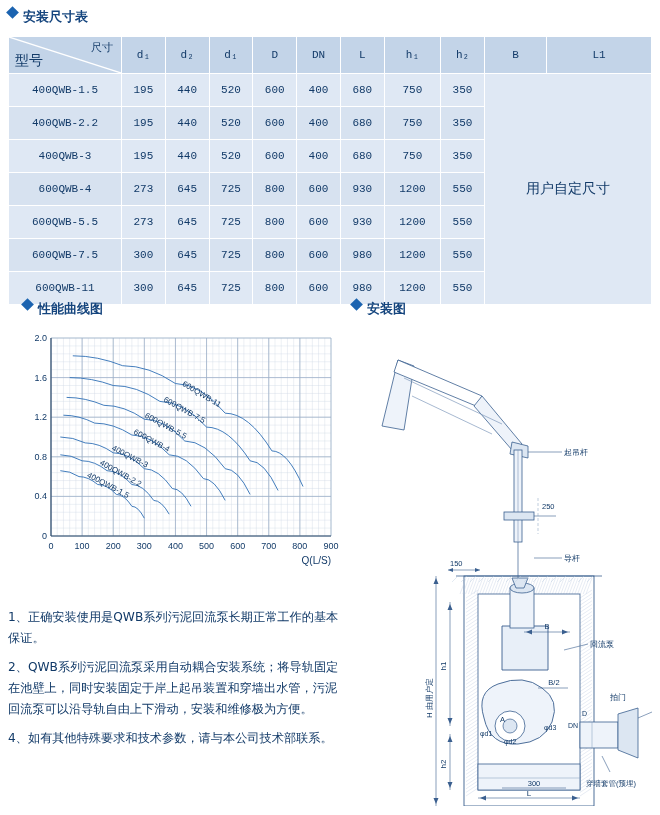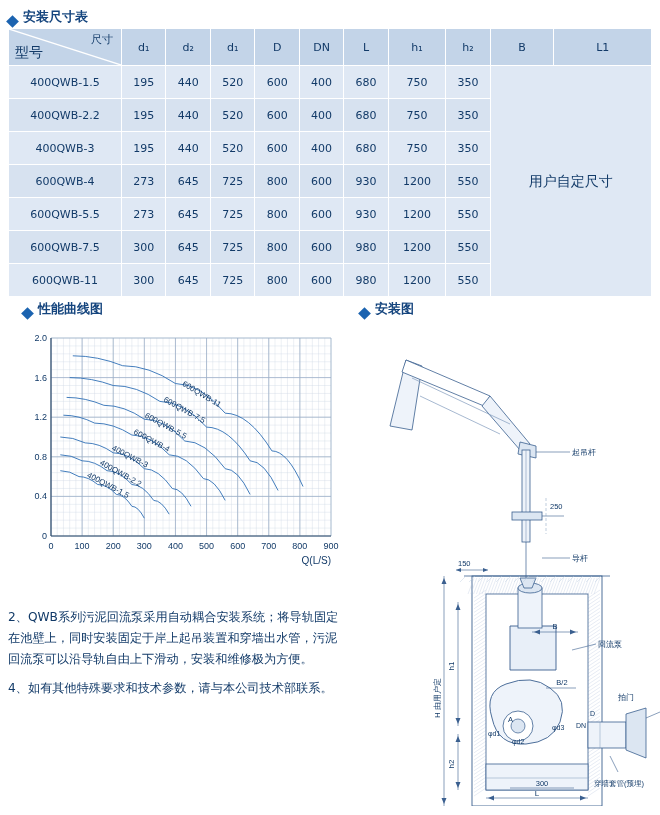--- a/index.html
+++ b/index.html
@@ -5,33 +5,33 @@
   html,body{margin:0;padding:0;}
   body{
     width:660px;height:815px;
     background:#ffffff;
     font-family:"DejaVu Sans","Liberation Sans",sans-serif;
     color:#1a3a6b;
     position:relative;
     overflow:hidden;
   }
   .sec-title{
-    display:flex;align-items:flex-end;gap:6px;
+    display:flex;align-items:flex-start;gap:6px;
     font-size:13px;font-weight:bold;color:#15457e;
   }
   .diamond{
     width:9px;height:9px;background:#1b63b0;
     transform:rotate(45deg);display:inline-block;
     flex:0 0 auto;
   }
   
   #table-section{position:absolute;left:8px;top:8px;width:644px;}
   table.dim{
-    border-collapse:collapse;width:644px;margin-top:2px;
-    font-size:11px;color:#123a68;
+    border-collapse:collapse;width:644px;margin-top:10px;
+    font-size:11px;color:#123a68;font-family:Liberation Mono, monospace;
   }
   table.dim th,table.dim td{
     border:1px solid #ffffff;
     text-align:center;
     height:30px;
     background:#dbe5f1;
     font-weight:normal;
   }
   table.dim thead th{background:#c3d4e8;font-weight:normal;height:34px;}
   table.dim tbody td{background:#dfe8f4;}
@@ -48,21 +48,21 @@
   td.userdef{
     background:#d2deee;
     font-size:14px;line-height:20px;
     vertical-align:middle;
   }
   
   #curve-section{position:absolute;left:23px;top:300px;width:330px;}
   #curve-box{position:relative;width:318px;height:240px;margin-top:10px;}
   #curve-box svg{display:block;}
   
-  #drawing-section{position:absolute;left:360px;top:300px;width:300px;}
+  #drawing-section{position:absolute;left:352px;top:300px;width:300px;}
   #drawing-box{position:relative;width:300px;height:480px;margin-top:8px;}
   
   #order-section{position:absolute;left:8px;top:598px;width:340px;}
   #order-list{margin-top:9px;font-size:12.2px;line-height:21px;color:#123a68;}
   #order-list p{margin:0 0 8px 0;text-indent:0;}
 </style>
 </head>
 <body>
 
 <div id="table-section">
@@ -562,16 +562,17 @@
         <line x1="214" y1="250" x2="208" y2="256" stroke="#b9c9de" stroke-width="0.4"></line>
         <line x1="223" y1="250" x2="217" y2="256" stroke="#b9c9de" stroke-width="0.4"></line>
         <line x1="232" y1="250" x2="226" y2="256" stroke="#b9c9de" stroke-width="0.4"></line>
         <line x1="241" y1="250" x2="235" y2="256" stroke="#b9c9de" stroke-width="0.4"></line>
       </svg>
   </div>
 </div>
 
 <div id="order-section">
   <div id="order-list">
+    <p>1、正确安装使用是QWB系列污泥回流泵长期正常工作的基本保证。</p>
     <p>2、QWB系列污泥回流泵采用自动耦合安装系统；将导轨固定在池壁上，同时安装固定于岸上起吊装置和穿墙出水管，污泥回流泵可以沿导轨自由上下滑动，安装和维修极为方便。</p>
     <p>4、如有其他特殊要求和技术参数，请与本公司技术部联系。</p>
   </div>
 </div>
 
 </body></html>

